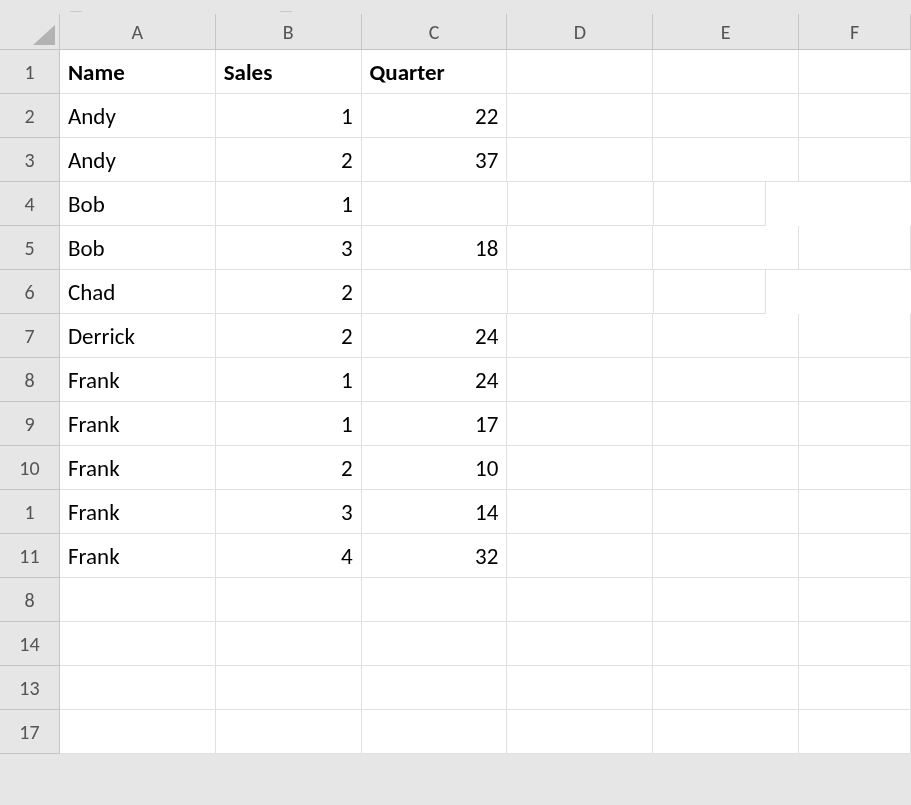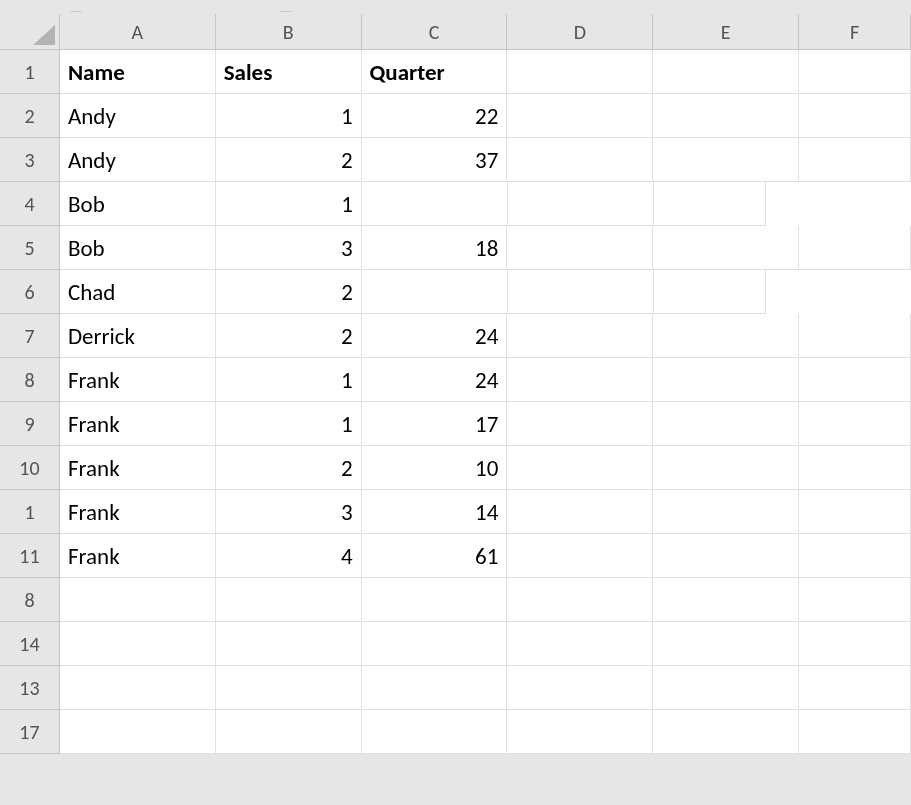--- a/index.html
+++ b/index.html
@@ -235,21 +235,21 @@
     <div class="cell colC num">14</div>
     <div class="cell colD"></div>
     <div class="cell colE"></div>
     <div class="cell colF"></div>
   </div>
 
   <div class="row">
     <div class="row-header">11</div>
     <div class="cell colA text">Frank</div>
     <div class="cell colB num">4</div>
-    <div class="cell colC num">61</div>
+    <div class="cell colC num">32</div>
     <div class="cell colD"></div>
     <div class="cell colE"></div>
     <div class="cell colF"></div>
   </div>
 
   <div class="row">
     <div class="row-header">8</div>
     <div class="cell colA"></div>
     <div class="cell colB"></div>
     <div class="cell colC"></div>

